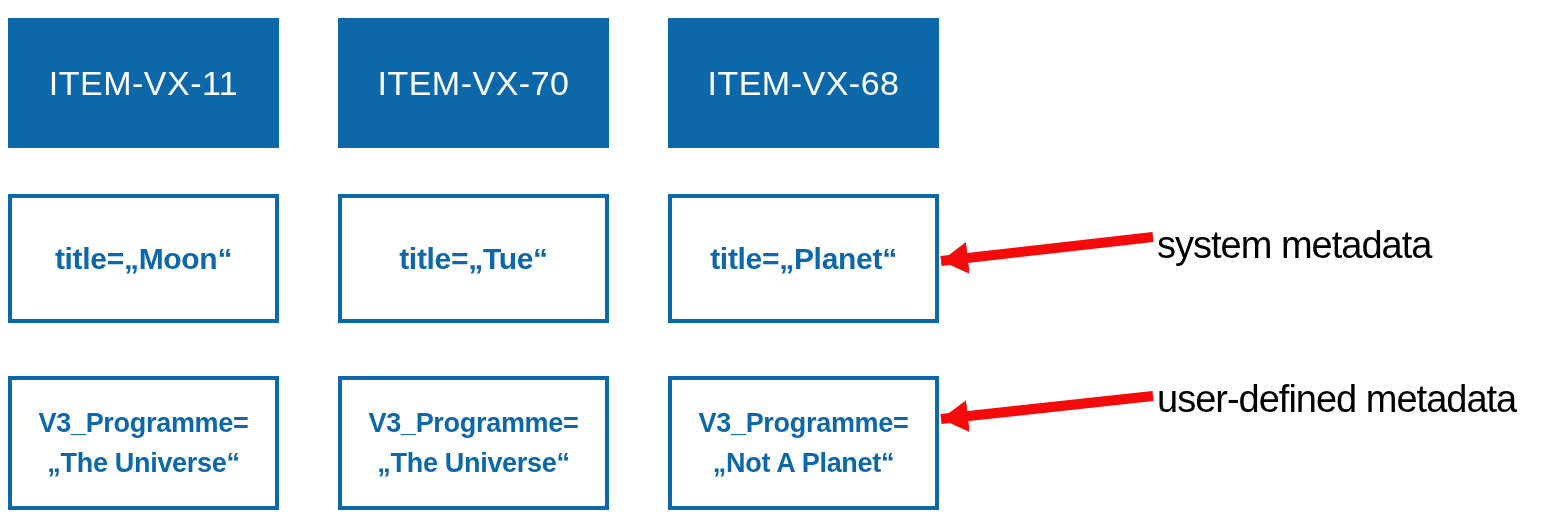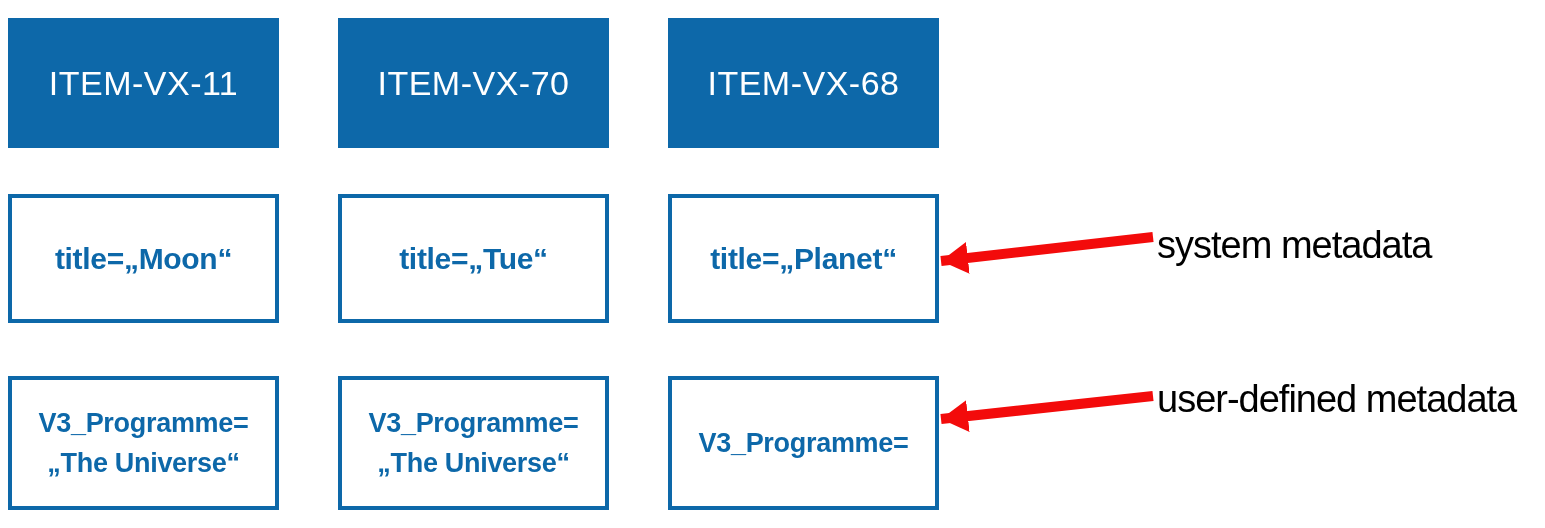--- a/index.html
+++ b/index.html
@@ -107,19 +107,20 @@
 
   <div class="col c2">
     <div class="item-header">
       <span>ITEM-VX-68</span>
     </div>
     <div class="meta-box system">
       <span>title=„Planet“</span>
     </div>
     <div class="meta-box user">
       <span class="line">V3_Programme=</span>
+      <span class="line">„Not A Planet“</span>
     </div>
   </div>
 
   <div class="annotation system">system metadata</div>
   <div class="annotation user">user-defined metadata</div>
 
 </div>
 
 </body></html>

